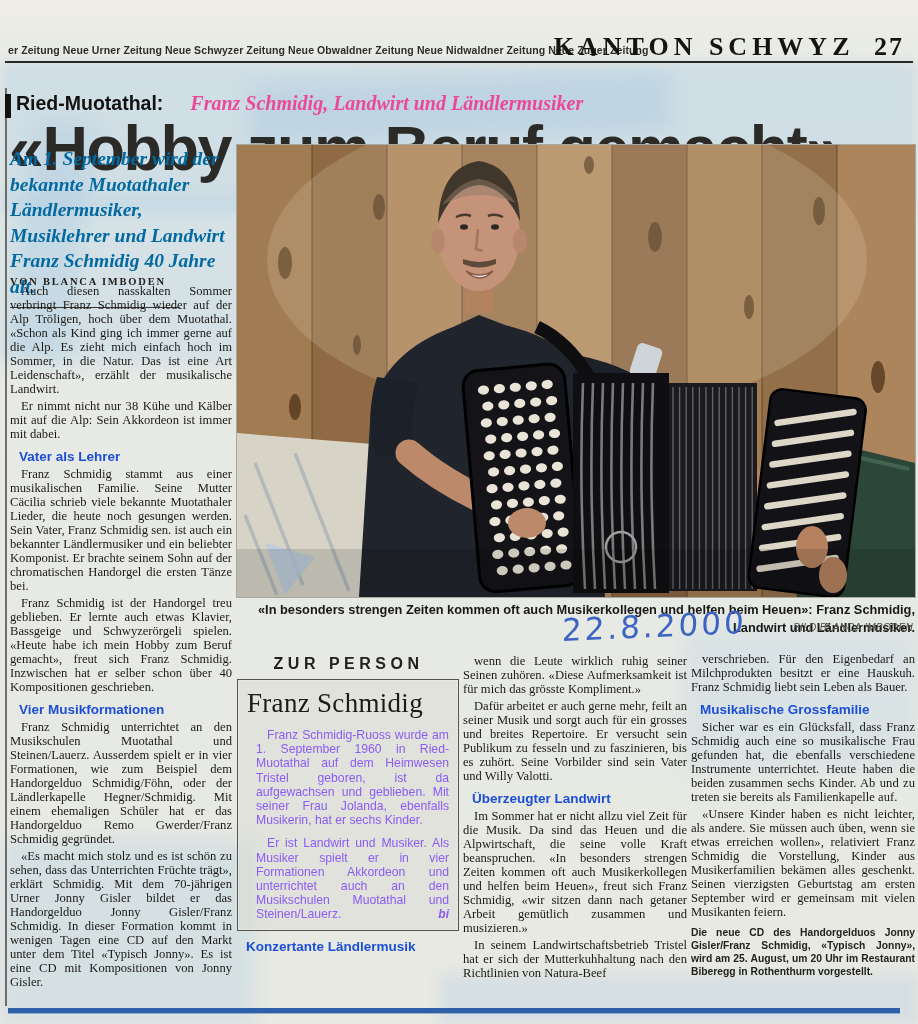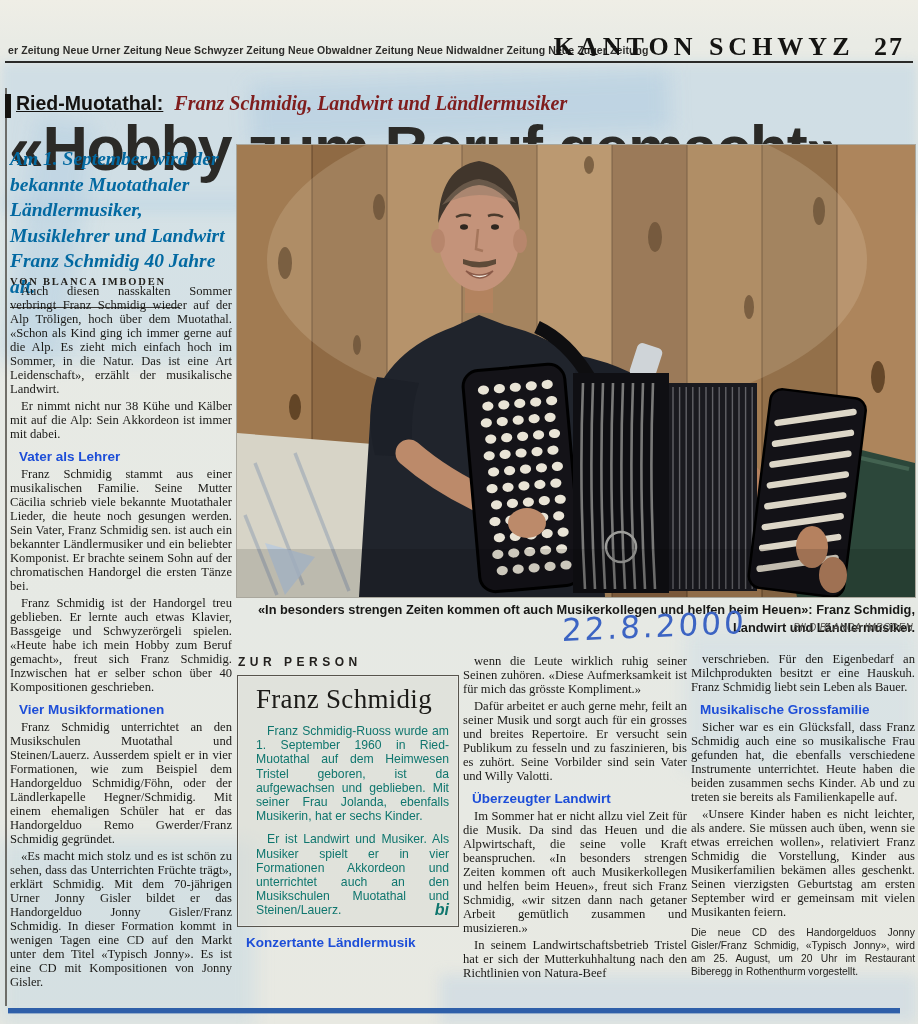--- a/index.html
+++ b/index.html
@@ -21,22 +21,22 @@
 
   .masthead{position:absolute;left:8px;top:40px;right:8px;height:24px;}
   .papers{font-family:"Liberation Sans",sans-serif;font-weight:bold;font-size:10.5px;color:#2d2d2b;letter-spacing:.1px;}
   .section-wrap{position:absolute;right:6px;top:-8px;font-family:Liberation Serif, serif;font-weight:bold;font-size:26px;letter-spacing:5px;color:#141412;white-space:nowrap;}
   .section-wrap .pgnum{margin-left:8px;letter-spacing:2px;}
   .masthead-rule{position:absolute;left:5px;top:61px;width:908px;height:2px;background:#2a2a28;}
   .left-rule{position:absolute;left:5px;top:88px;width:2px;height:918px;background:#4a463f;opacity:.75;}
 
   .kicker{position:absolute;left:16px;top:92px;white-space:nowrap;}
   .kicker-bar{position:absolute;left:5px;top:94px;width:6px;height:24px;background:#15130f;}
-  .kicker-loc{font-family:"Liberation Sans",sans-serif;font-weight:bold;font-size:19.5px;color:#141210;text-decoration:underline;}
-  .kicker-sub{font-family:"Liberation Serif",serif;font-style:italic;font-weight:600;font-size:20px;color:#7f1d1d;margin-left:7px;}
+  .kicker-loc{font-family:"Liberation Sans",sans-serif;font-weight:bold;font-size:19.5px;color:#141210;}
+  .kicker-sub{font-family:"Liberation Serif",serif;font-style:italic;font-weight:600;font-size:20px;color:#ec4899;margin-left:23px;}
 
   .headline{position:absolute;left:9px;top:112px;width:905px;font-family:"Liberation Sans",sans-serif;font-weight:bold;font-size:63px;letter-spacing:-1.5px;color:#2b2a27;white-space:nowrap;}
 
   .lead{position:absolute;left:10px;top:146px;width:220px;font-weight:bold;font-style:italic;font-size:19.5px;line-height:25.5px;color:#0369a1;}
   .byline{position:absolute;left:10px;top:276px;font-family:Liberation Serif, serif;font-weight:bold;font-size:10.5px;letter-spacing:1.8px;color:#23211d;border-bottom:1.5px solid #3a3834;padding-bottom:20px;padding-right:14px;}
 
   .bodycol{position:absolute;width:222px;color:#1b1a17;}
   .bodycol p{margin:0 0 3px 0;font-size:12.6px;line-height:14px;text-align:justify;text-indent:11px;}
   .bodycol .subhead{font-family:"Liberation Sans",sans-serif;font-weight:bold;font-size:13.5px;color:#1d4ed8;margin:8px 0 3px 0;text-indent:9px;text-align:left;}
   .col1{left:10px;top:284px;height:724px;overflow:hidden;}
@@ -45,28 +45,28 @@
   .col4{left:691px;top:652px;width:224px;}
 
   .photo-frame{position:absolute;left:237px;top:145px;width:678px;height:452px;outline:1px solid #a9a79d;background:#7d6344;}
   .photo-frame svg{display:block;}
 
   .caption{position:absolute;left:237px;top:601px;width:678px;font-family:"Liberation Sans",sans-serif;font-weight:bold;font-size:12.8px;line-height:18px;color:#181816;text-align:right;}
   .credit{position:absolute;right:2px;top:18px;font-style:italic;font-weight:normal;font-size:10px;color:#4c4a46;letter-spacing:.3px;}
 
   .date-stamp{position:absolute;left:562px;top:608px;font-family:"DejaVu Sans",sans-serif;font-size:31px;font-weight:500;color:#3c64c3;letter-spacing:3px;transform:rotate(-2.5deg) skewX(-4deg);}
 
-  .zp-label{font-family:"Liberation Sans",sans-serif;font-weight:bold;font-size:12px;letter-spacing:4.5px;color:#23211e;margin:0 0 6px 1px;}
-  .zp-box{border:1.7px solid #57544d;background:rgba(219,221,214,.55);padding:8px 9px 6px 18px;box-shadow:0 0 0 1px rgba(255,255,255,.25) inset;}
+  .zp-label{font-family:"Liberation Sans",sans-serif;font-weight:bold;font-size:16px;letter-spacing:4.5px;color:#23211e;margin:0 0 6px 1px;text-align:center;}
+  .zp-box{border:1.7px solid #57544d;background:rgba(219,221,214,.55);padding:8px 9px 6px 9px;box-shadow:0 0 0 1px rgba(255,255,255,.25) inset;}
   .zp-title{font-family:"Liberation Serif",serif;font-size:27px;font-weight:normal;color:#1c1b18;margin:0 0 9px 0;letter-spacing:.3px;}
-  .zp-box p{font-family:"Liberation Sans",sans-serif;font-size:12.2px;line-height:14.2px;text-align:justify;color:#0f766e;margin:0 0 9px 0;}
+  .zp-box p{font-family:"Liberation Sans",sans-serif;font-size:12.2px;line-height:14.2px;text-align:justify;color:#8b5cf6;margin:0 0 9px 9px;}
   .zp-box p.last{margin-bottom:2px;}
-  .zp-sig{float:right;font-family:"Liberation Sans",sans-serif;font-weight:bold;font-style:italic;font-size:16px;}
-
-  .note{font-family:"Liberation Sans",sans-serif;font-weight:normal;font-size:10.3px;line-height:13px;color:#23221f;text-align:justify;margin-top:7px;}
+  .zp-sig{float:right;font-family:"Liberation Sans",sans-serif;font-weight:bold;font-style:italic;font-size:12px;}
+
+  .note{font-family:"Liberation Sans",sans-serif;font-weight:bold;font-size:10.3px;line-height:13px;color:#23221f;text-align:justify;margin-top:7px;}
 
   .bottom-bar{position:absolute;left:8px;top:1008px;width:892px;height:5px;background:#2e5fa9;box-shadow:0 1px 0 rgba(46,95,169,.4);}
 </style>
 </head>
 <body>
 
 <div class="patch p-blue1"></div>
 <div class="patch p-blue2"></div>
 <div class="patch p-blue3"></div>
 <div class="patch p-blue4"></div>

